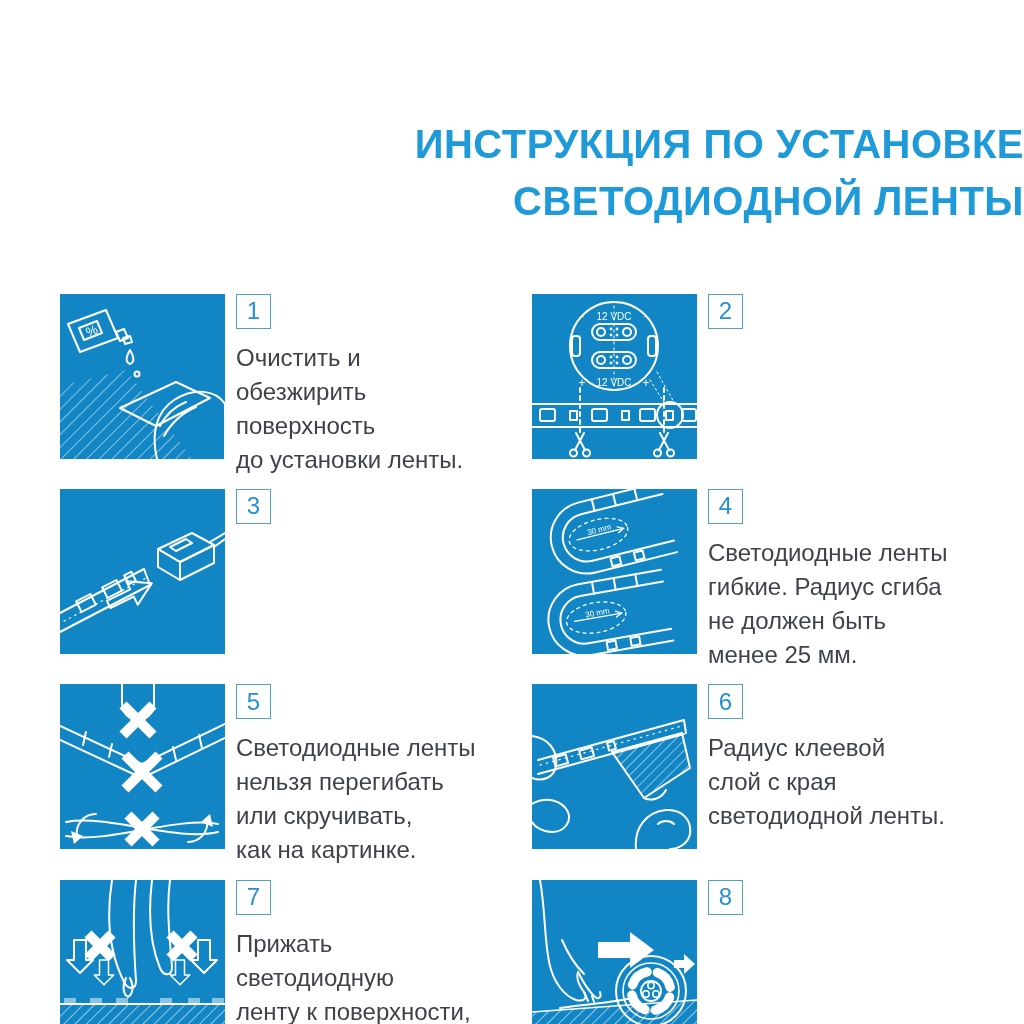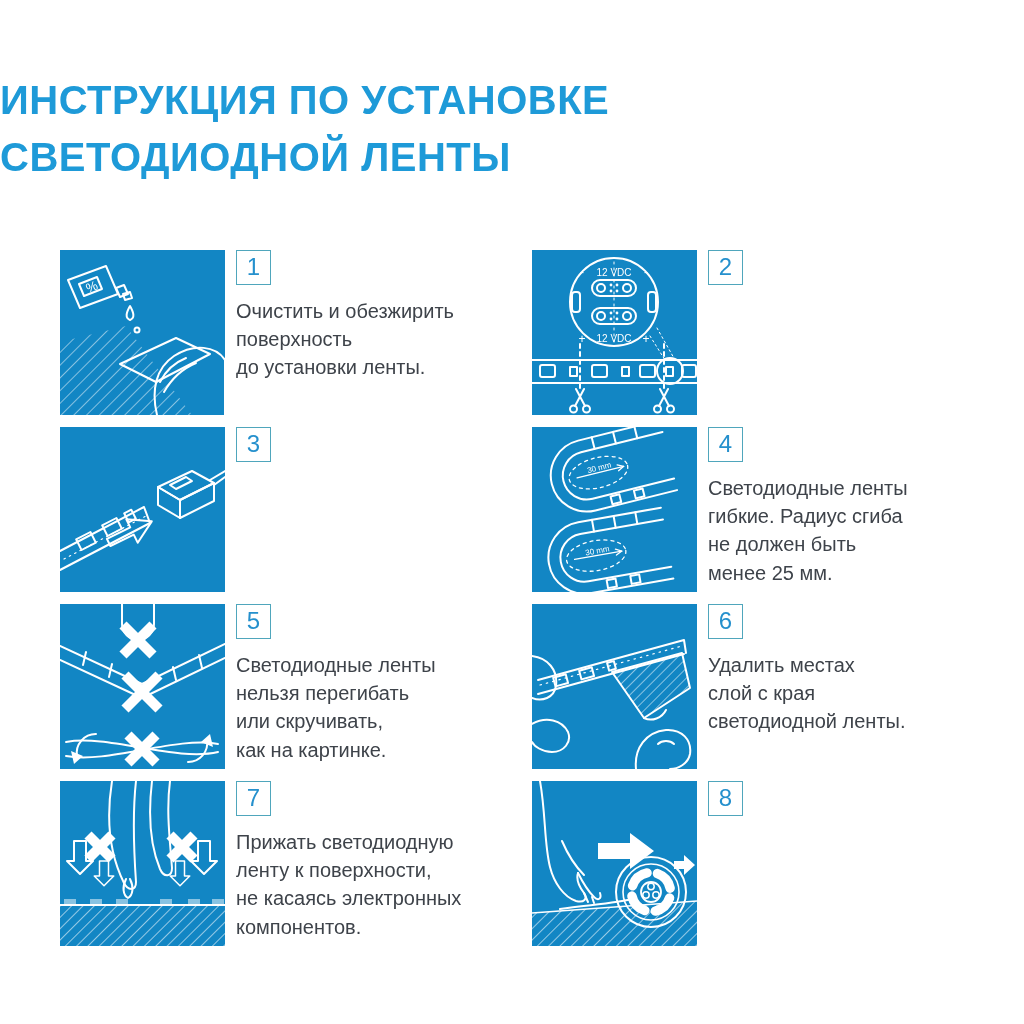--- a/index.html
+++ b/index.html
@@ -2,22 +2,22 @@
 <html><head>
 <meta charset="utf-8">
 <style>
   html,body{margin:0;padding:0;}
   body{
     width:1024px;height:1024px;background:#ffffff;
     font-family:"Liberation Sans",sans-serif;
     overflow:hidden;
   }
   .page-title{
-    margin:72px auto 0;
-    text-align:left;
+    margin:116px auto 0;
+    text-align:right;
     color:#1E9AD8;
     font-weight:bold;
     font-size:40px;
     line-height:1.42;
     letter-spacing:0.5px;
   }
   .steps-grid{
     width:904px;
     margin:64px auto 0;
     display:grid;
@@ -35,21 +35,21 @@
   .badge{
     width:33px;height:33px;
     border:1.5px solid #4FA6BC;
     color:#2590CD;
     font-size:24px;
     display:flex;align-items:center;justify-content:center;
     background:#fff;
   }
   .step-text{
     margin-top:12px;
-    font-size:20px;
+    font-size:24px;
     line-height:1.42;
     color:#3E434A;
     white-space:pre-line;
   }
   svg text{font-family:"Liberation Sans",sans-serif;fill:#ffffff;}
   .ln{stroke:#ffffff;fill:none;stroke-width:2;stroke-linejoin:round;stroke-linecap:round;}
   .thin{stroke-width:1.3;}
   .solid{fill:#ffffff;stroke:none;}
   .cross{stroke:#ffffff;stroke-width:10;fill:none;}
 </style>
@@ -302,21 +302,21 @@
           <g class="ln">
             <path d="M0,52 C16,54 26,66 24,82 C22,94 10,98 0,94"></path>
             <path d="M0,120 C14,112 30,116 36,128 C40,138 32,148 20,148 C10,148 2,142 0,138"></path>
             <path d="M104,165 C102,144 114,128 134,126 C150,125 160,136 158,150 C156,160 146,165 138,165"></path>
             <path d="M126,140 C130,136 138,136 142,140"></path>
           </g>
         </svg>
       </div>
       <div class="meta">
         <div class="badge">6</div>
-        <div class="step-text">Удалить местах
+        <div class="step-text">Радиус клеевой
 слой с края
 светодиодной ленты.</div>
       </div>
     </div>
 
     <div class="step">
       <div class="art">
         <svg viewBox="0 0 165 165">
           <defs>
               <pattern id="hp7" width="8" height="8" patternUnits="userSpaceOnUse" patternTransform="rotate(45)">

